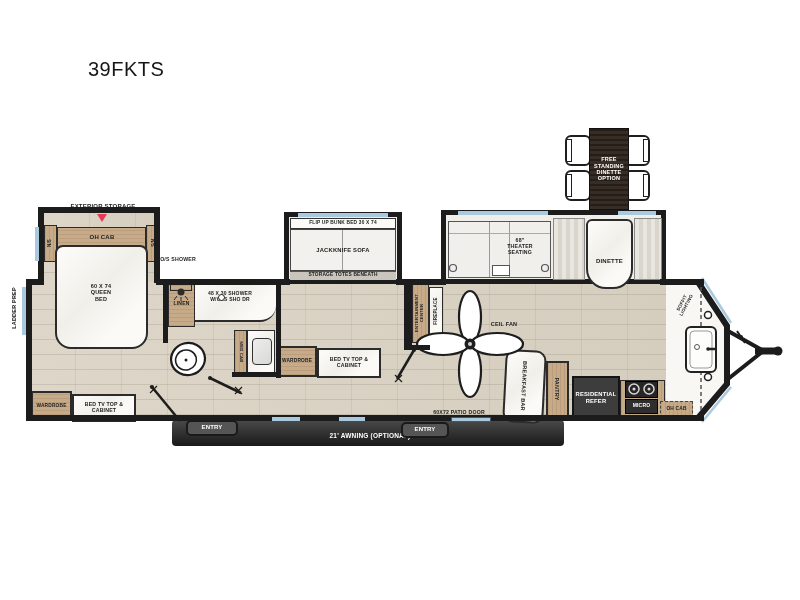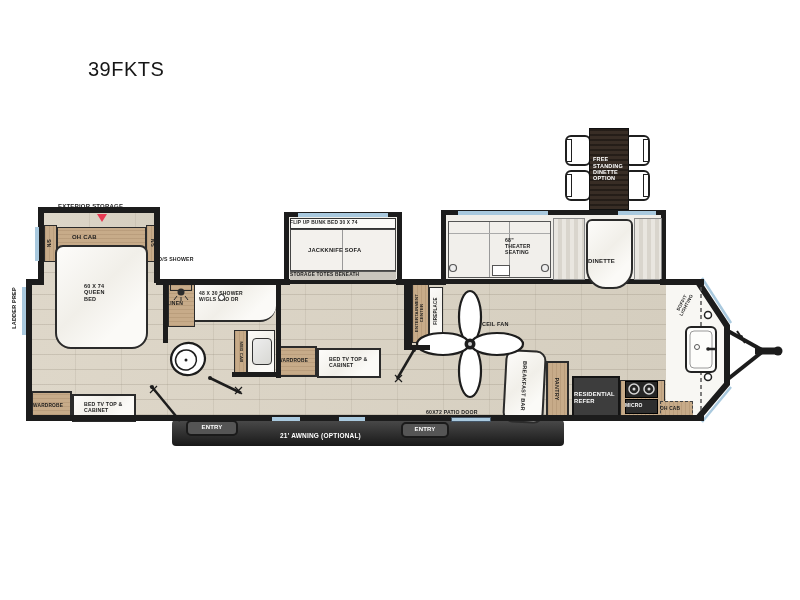--- a/index.html
+++ b/index.html
@@ -11,21 +11,21 @@
         background-image:repeating-linear-gradient(0deg,rgba(92,62,32,.12) 0 1px,transparent 1px 4px);
         border:1.5px solid #2b2b2b;box-sizing:border-box;z-index:3;}
   .woodv{background-image:repeating-linear-gradient(90deg,rgba(92,62,32,.12) 0 1px,transparent 1px 4px);}
   .whitef{position:absolute;background:linear-gradient(135deg,#fdfcfa 0%,#f1efe9 45%,#fbfaf7 75%);
         border:2px solid #2b2b2b;box-sizing:border-box;z-index:4;}
   .floor{position:absolute;background-color:#dad3c5;z-index:1;
         background-image:
           repeating-linear-gradient(180deg,rgba(118,108,92,.20) 0 1px,transparent 1px 15px),
           repeating-linear-gradient(90deg,rgba(118,108,92,.12) 0 1px,transparent 1px 46px),
           linear-gradient(90deg,#ded7c9,#d5cebf);}
-  .lbl{position:absolute;font-weight:700;color:#1c1c1c;line-height:1.18;
+  .lbl{position:absolute;font-weight:700;color:#1c1c1c;text-align:center;line-height:1.18;
        letter-spacing:.2px;z-index:6;}
   .vl{position:absolute;display:flex;align-items:center;justify-content:center;font-weight:700;
       color:#1c1c1c;text-align:center;z-index:6;line-height:1.15;letter-spacing:.2px;}
   .blue{position:absolute;background:#a9c9de;z-index:6;}
   .chair{position:absolute;background:#fff;border:2px solid #1f1f1f;border-radius:6px;
          box-sizing:border-box;z-index:6;}
   .chair .back{position:absolute;top:2px;bottom:2px;width:4px;background:#fff;border:1.5px solid #1f1f1f;}
   .chair-left .back{left:-1px;}
   .chair-right .back{right:-1px;}
   .slidebox{position:absolute;border:5px solid #1c1c1c;box-sizing:border-box;z-index:3;}

